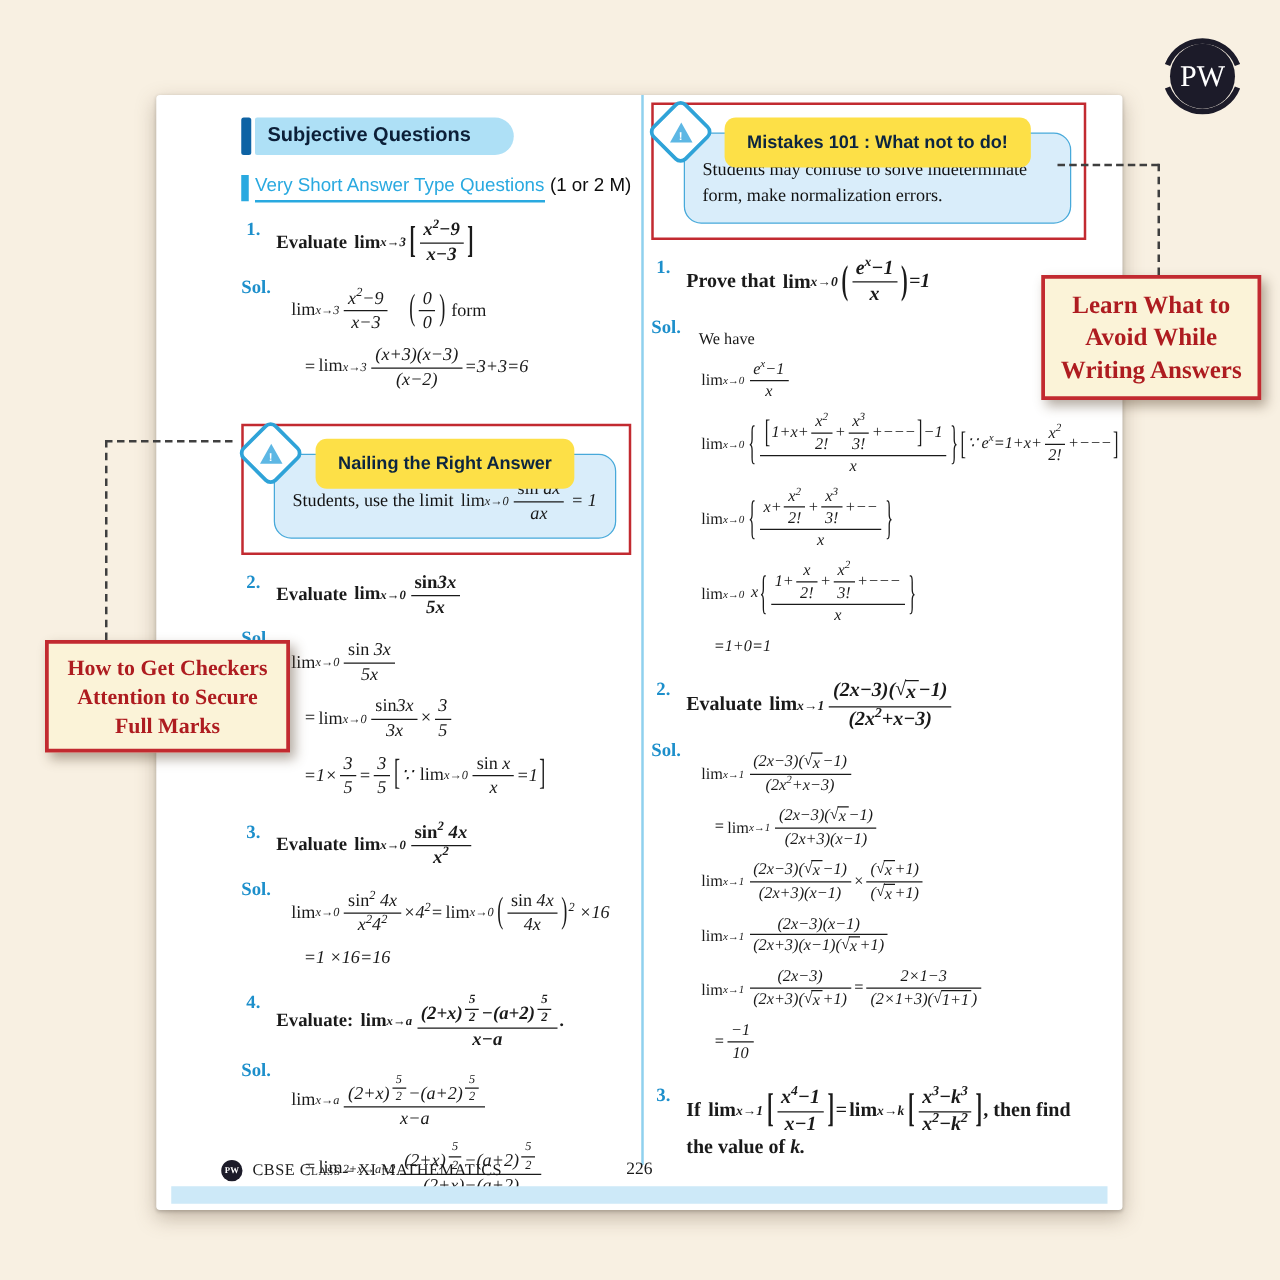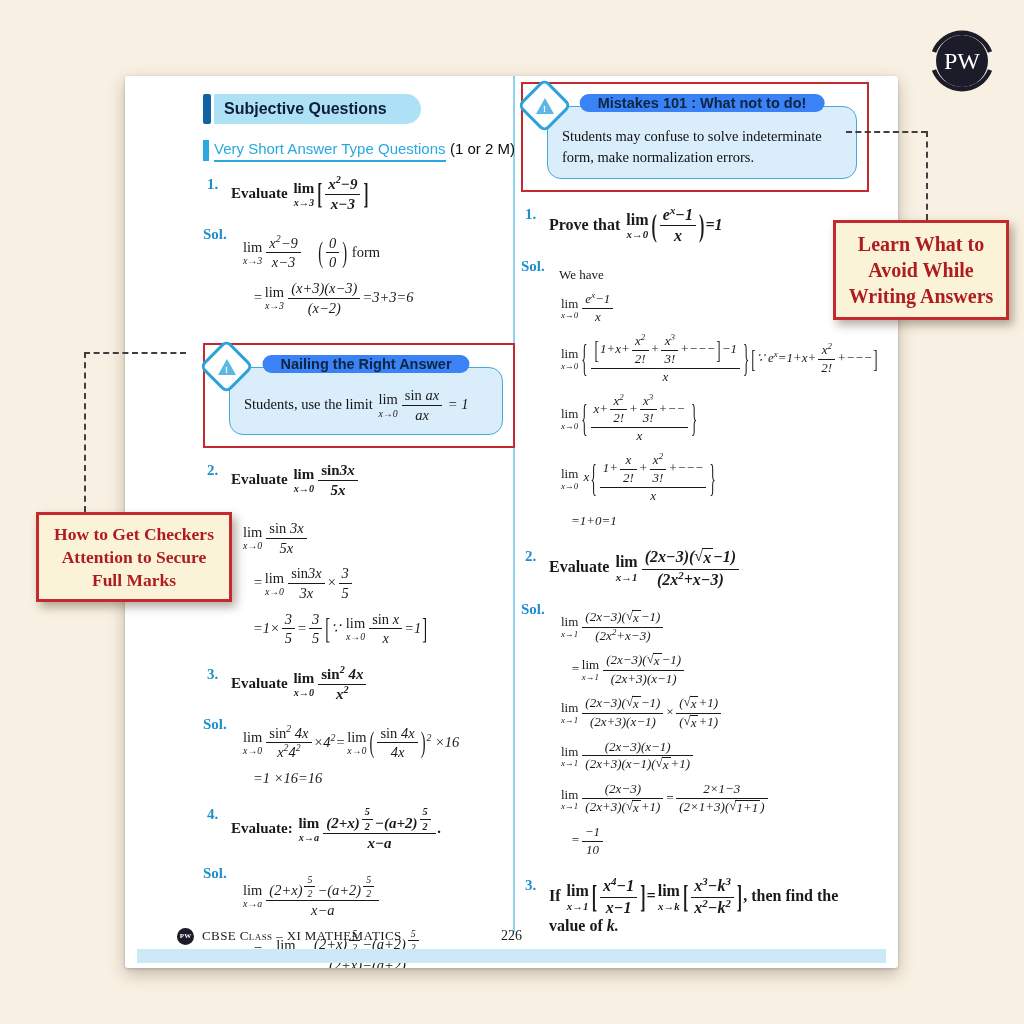--- a/index.html
+++ b/index.html
@@ -2,70 +2,70 @@
 <html><head>
 <meta charset="utf-8">
 <style>
   html,body{margin:0;padding:0;}
   body{width:1024px;height:1024px;position:relative;background:#f8f0e2;font-family:"Liberation Sans",sans-serif;overflow:hidden;}
 
   
   .page{position:absolute;left:125px;top:76px;width:773px;height:892px;background:#fff;border-radius:3px;
         box-shadow:0 6px 16px rgba(110,90,70,.38),0 1px 3px rgba(0,0,0,.2);overflow:hidden;}
   .divider{position:absolute;left:388px;top:0;width:2px;height:856px;background:#90d1ee;}
-  .leftcol{position:absolute;left:78px;top:18px;width:312px;}
+  .leftcol{position:absolute;left:68px;top:18px;width:312px;}
   .rightcol{position:absolute;left:396px;top:4px;width:348px;}
 
   
   .sq-wrap{display:flex;align-items:stretch;margin:0 0 16px 0;width:fit-content;}
   .sq-bar{width:8px;background:#0e63a4;border-radius:2px;margin-right:3px;}
   .sq-pill{background:#aee0f6;color:#0c1f38;font-weight:bold;font-size:16px;padding:6px 34px 6px 10px;border-radius:2px 18px 18px 2px;}
   .sh{display:flex;justify-content:space-between;align-items:flex-start;margin:0 0 14px 0;}
   .sh-left{display:flex;gap:5px;}
   .sh-bar{width:6px;height:21px;background:#29a9e0;}
   .sh-title{color:#29a9e0;font-weight:normal;font-size:15px;border-bottom:2.5px solid #29a9e0;padding-bottom:3px;}
   .sh-marks{font-weight:normal;font-size:15px;color:#0d0d0d;white-space:nowrap;}
 
   
   .qblock{margin-bottom:10px;}
   .qrow{display:flex;gap:8px;margin:10px 0 8px 4px;}
   .qnum{color:#1d8fcb;font-weight:bold;font-family:"Liberation Serif",serif;font-size:15px;min-width:16px;}
   .qbody{font-weight:bold;}
-  .solrow{display:flex;gap:8px;margin-top:12px;}
+  .solrow{display:flex;gap:8px;}
   .sollabel{color:#1d8fcb;font-weight:bold;font-family:"Liberation Serif",serif;font-size:15px;min-width:30px;}
   .solbody{flex:1;}
   .mline{margin:9px 0;white-space:nowrap;}
   .mline.eq{margin-left:12px;}
 
   
   .math{font-family:"Liberation Serif",serif;font-style:italic;color:#1a1a1a;}
   .leftcol .math{font-size:14.5px;}
   .rightcol .math{font-size:13px;}
   .leftcol .qbody{font-size:15px;}
   .rightcol .qbody{font-size:16px;}
   .mtext{font-style:normal;}
   .mfrac{display:inline-flex;flex-direction:column;vertical-align:middle;text-align:center;margin:0 2px;}
   .mfrac > .num{display:block;border-bottom:1.2px solid currentColor;padding:0 3px 1px 3px;line-height:1.15;}
   .mfrac > .den{display:block;padding:1px 3px 0 3px;line-height:1.15;}
-  .munder{display:inline-flex;flex-direction:column;align-items:center;vertical-align:middle;margin:0 2px;}
+  .munder{display:inline-flex;align-items:center;vertical-align:middle;margin:0 2px;}
   .munder > .mtop{line-height:1.05;}
   .munder > .mbot{font-size:0.68em;line-height:1;margin-top:1px;}
   sup.msup{font-size:0.68em;line-height:0;vertical-align:super;}
   .msqrtw{display:inline-flex;align-items:flex-start;}
   .rad{font-style:normal;margin-right:-1px;transform:translateY(-1px);}
   .msqrt{border-top:1.2px solid currentColor;padding:0 2px 0 1px;}
   .mdelim{display:inline-block;vertical-align:middle;font-style:normal;margin:0 1px;}
   .d2{transform:scaleY(2.0);}
   .d3{transform:scaleY(2.9);}
 
   
   .alertbox{position:relative;border:2.5px solid #c22a30;background:#fff;padding:12px 8px 9px 8px;margin:18px 0 14px 0;}
   .alertbox.mt0{margin-top:2px;}
   .alert-inner{background:#d9edfa;border:1.8px solid #47a9da;border-radius:14px;padding:15px 12px 10px 14px;position:relative;margin:10px 2px 2px 16px;}
-  .alert-title{position:absolute;top:-13px;left:50%;transform:translateX(-50%);background:#3b82f6;color:#0c2540;font-weight:bold;font-size:14.5px;padding:1px 18px;border-radius:9px;white-space:nowrap;}
+  .alert-title{position:absolute;top:-13px;left:50%;transform:translateX(-50%);background:#fde047;color:#0c2540;font-weight:bold;font-size:14.5px;padding:12px 18px;border-radius:9px;white-space:nowrap;}
   .alert-body{font-family:"Liberation Serif",serif;font-size:14.5px;color:#111;margin-top:4px;line-height:1.45;}
   .diamond{position:absolute;top:2px;left:2px;width:33px;height:33px;background:#fff;border:3px solid #2fa3d8;border-radius:7px;transform:rotate(45deg);z-index:3;}
   .dtri{position:absolute;inset:0;transform:rotate(-45deg);display:flex;align-items:center;justify-content:center;}
   .tri{display:block;width:0;height:0;border-left:9px solid transparent;border-right:9px solid transparent;border-bottom:16px solid #5db7e4;}
   .excl{position:absolute;color:#fff;font-weight:bold;font-size:9px;margin-top:6px;font-family:"Liberation Sans",sans-serif;}
 
   
   .note{position:absolute;background:#fbf3d8;border:3px solid #c22a30;color:#ae1c20;font-family:"Liberation Serif",serif;
         font-weight:bold;font-size:17.5px;text-align:center;line-height:1.3;padding:8px 6px;
         box-shadow:4px 5px 9px rgba(90,70,50,.45);z-index:6;}

